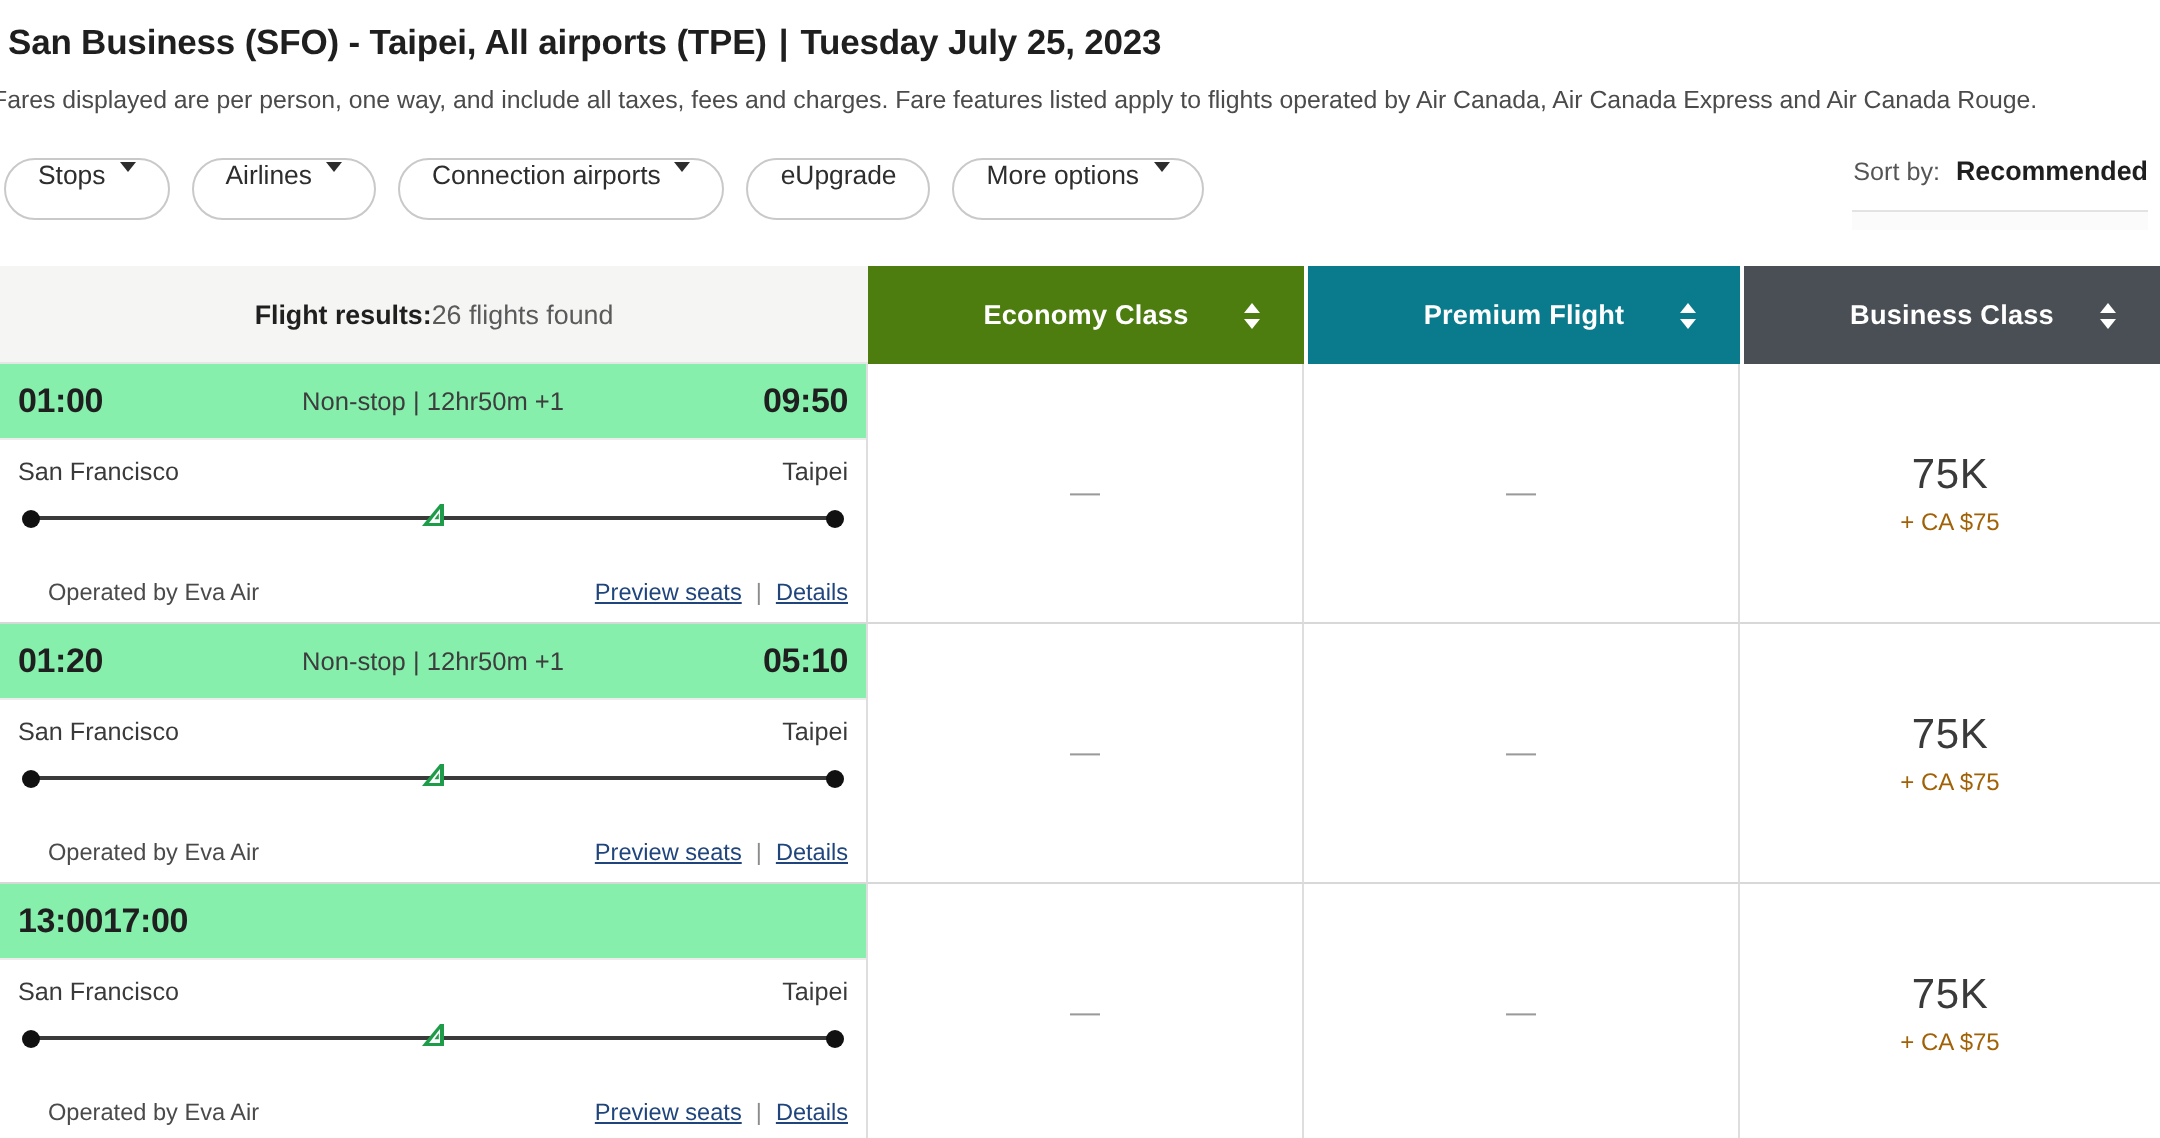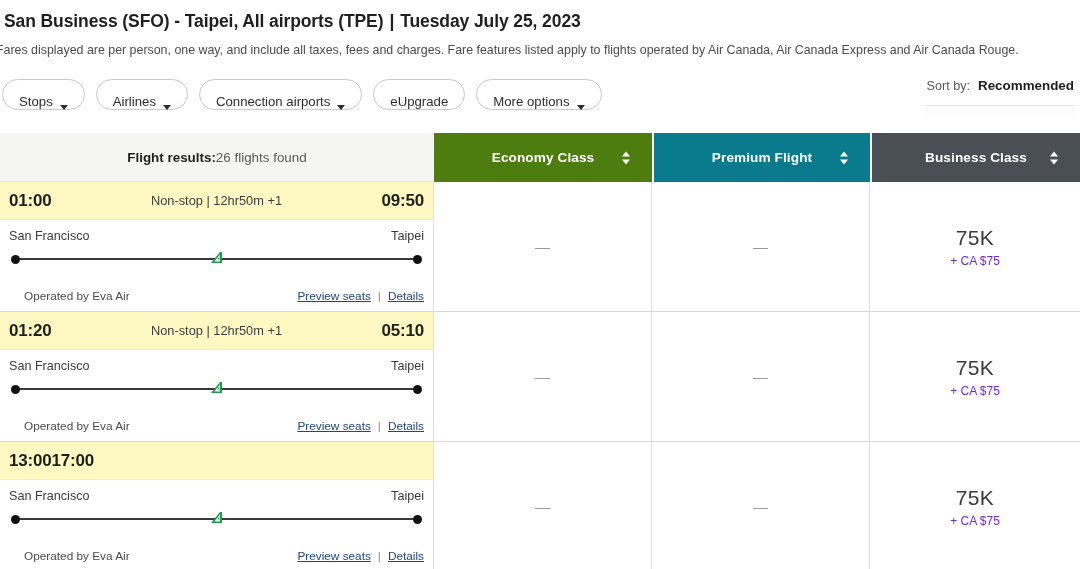--- a/index.html
+++ b/index.html
@@ -42,21 +42,21 @@
     display: flex;
     align-items: center;
     position: relative;
   }
   .pill {
     height: 31px;
     border: 1px solid #c9c9c9;
     border-radius: 18px;
     background: #fff;
     display: inline-flex;
-    align-items: flex-end;
+    align-items: flex-start;
     gap: 7px;
     padding: 0 16px;
     font-size: 13.2px;
     color: #2d2d2d;
     margin-right: 11px;
     cursor: pointer;
     white-space: nowrap;
   }
   .pill:first-child { margin-left: 2px; }
   .caret {
@@ -162,21 +162,21 @@
 
   .flight-cell {
     border-right: 1px solid #dedede;
     border-bottom: 1px solid #d8d8d8;
     background: #fff;
     position: relative;
   }
 
   .time-band {
     height: 38px;
-    background: #fef9c3;
+    background: #86efac;
     display: flex;
     align-items: center;
     padding: 0 9px;
     border-bottom: 1px solid #ececec;
   }
   .dep-time, .arr-time {
     font-size: 17px;
     font-weight: bold;
     color: #1f1f1f;
     letter-spacing: -0.2px;
@@ -255,21 +255,21 @@
   }
   .price-cell.business { border-right: none; }
   .price-main {
     font-size: 21px;
     color: #3a3a3a;
     letter-spacing: 0.3px;
     line-height: 1.2;
   }
   .price-sub {
     font-size: 12px;
-    color: #6d28d9;
+    color: #a16207;
     margin-top: 4px;
   }
   .price-none {
     font-size: 15px;
     color: #9a9a9a;
   }
 </style>
 </head>
 <body>
 

